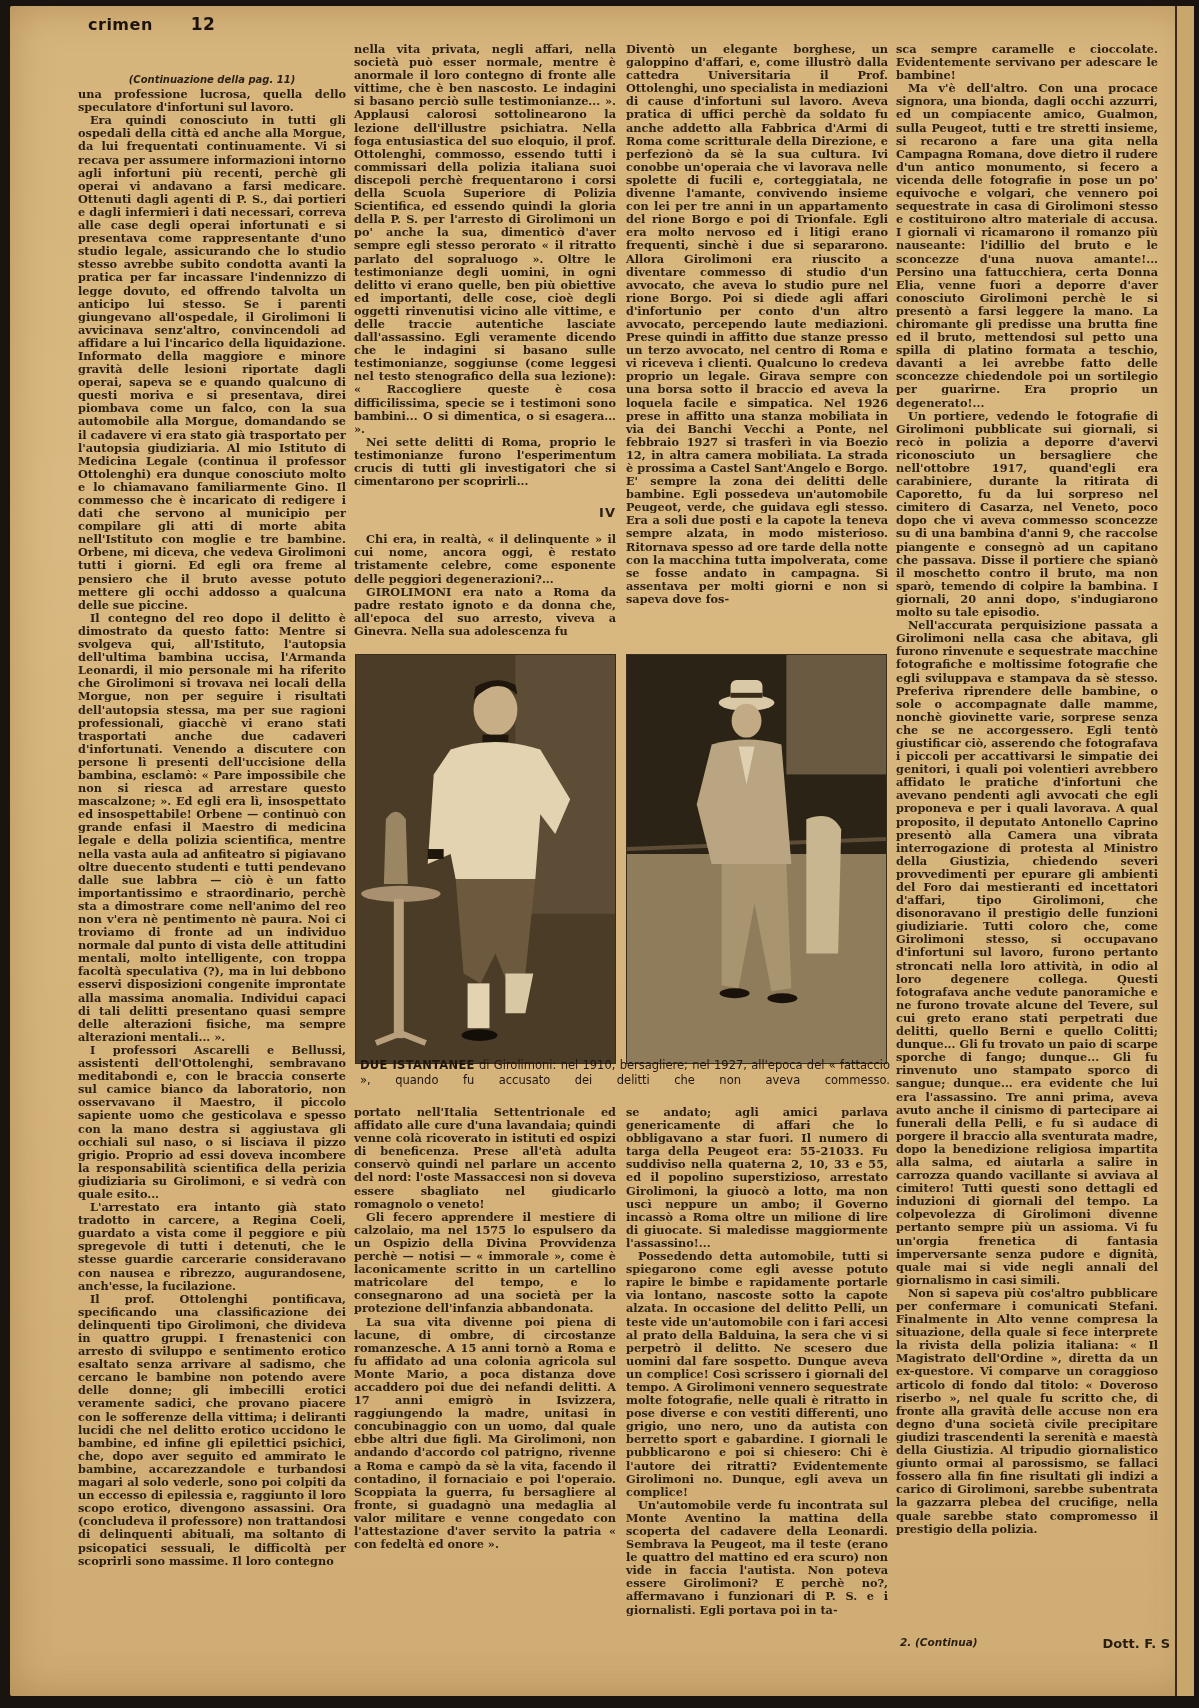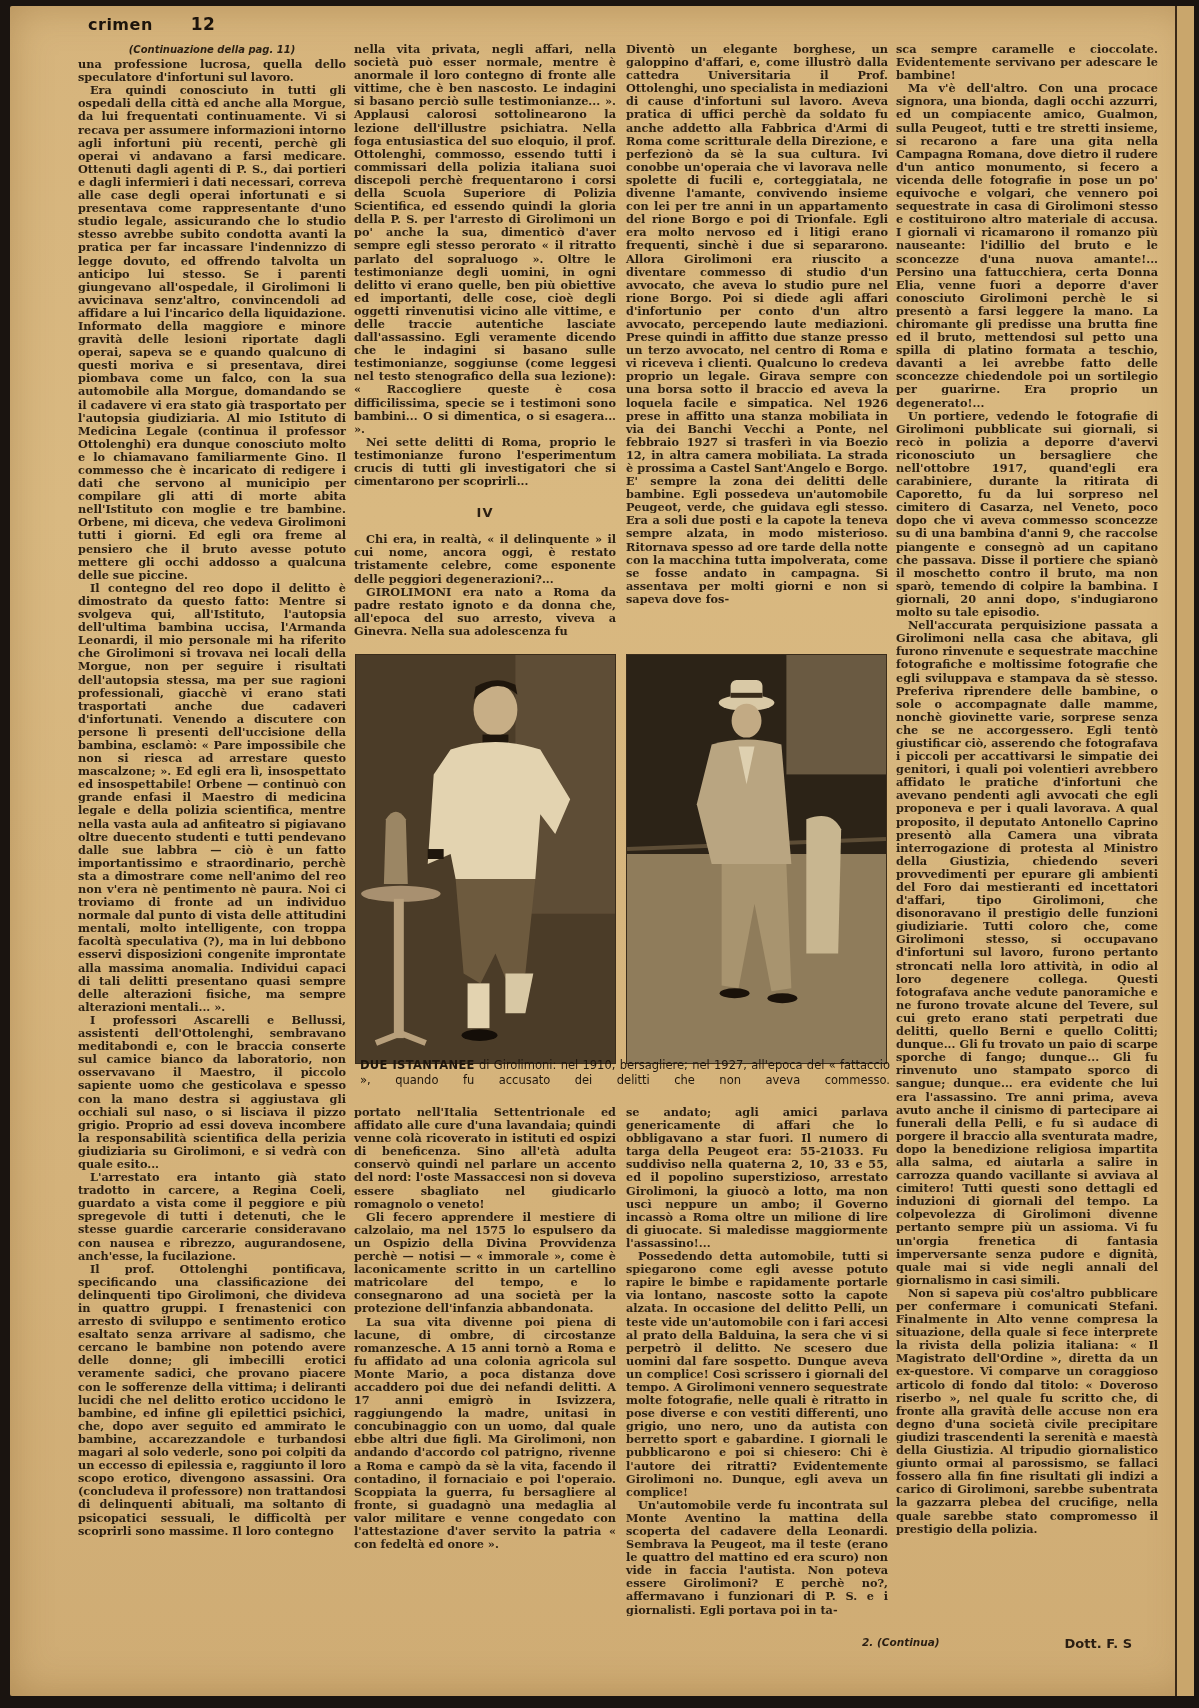--- a/index.html
+++ b/index.html
@@ -26,25 +26,25 @@
 
   .col {
     position: absolute; font-size: 11.3px; line-height: 13.1px; text-align: justify;
     font-weight: bold; color: #2b1f12;
   }
   .col p { text-indent: 12px; }
   .col p.noindent { text-indent: 0; }
 
   .cont-note {
     text-align: center; font-family: "DejaVu Sans", sans-serif; font-style: italic;
-    font-size: 10px; font-weight: bold; margin-bottom: 2px;
+    font-size: 10px; font-weight: bold; margin-bottom: 2px; margin-top: 30px;
   }
 
   .section-num {
-    text-align: center; font-family: "DejaVu Sans", sans-serif; font-weight: bold;
+    text-align: right; font-family: "DejaVu Sans", sans-serif; font-weight: bold;
     font-size: 13px; margin: 18px 0 14px 0; letter-spacing: 1px;
   }
 
   .photos {
     position: absolute; left: 345px; top: 648px; width: 532px; height: 410px;
     display: flex; gap: 10px;
   }
   .photo {
     flex: 1; height: 410px; position: relative; overflow: hidden;
     background: radial-gradient(ellipse at 50% 40%, #8a7552 0%, #5d4a32 45%, #2e2418 100%);
@@ -54,21 +54,21 @@
   .photo svg { position: absolute; left: 0; top: 0; width: 100%; height: 100%; }
 
   .caption {
     position: absolute; left: 350px; top: 1052px; width: 530px;
     font-family: "DejaVu Sans", sans-serif; font-size: 11.5px; line-height: 15px; color: #1e150c;
     text-align: justify; text-align-last: justify;
   }
   .caption .lead { font-weight: bold; letter-spacing: 0.3px; }
 
   .continua {
-    position: absolute; left: 852px; top: 1630px; width: 270px; display: flex; justify-content: space-between;
+    position: absolute; left: 890px; top: 1630px; width: 270px; display: flex; justify-content: space-between;
     font-family: "DejaVu Sans", sans-serif; font-weight: bold;
   }
   .continua .cnote { font-style: italic; font-size: 10.5px; }
   .continua .sig { font-size: 13px; }
 </style>
 </head>
 <body>
 
 <div class="page">
 
@@ -156,21 +156,21 @@
         <ellipse cx="156" cy="345" rx="15" ry="5" fill="#1a120a"></ellipse>
       </svg>
     </div>
   </div>
 
   <div class="caption">
     <span class="lead">DUE ISTANTANEE</span><span> di Girolimoni: nel 1910, bersagliere; nel 1927, all'epoca del « fattaccio », quando fu accusato dei delitti che non aveva commesso.</span>
   </div>
 
   <div class="col" style="left:344px; top:1100px; width:262px;">
-    <p class="noindent">portato nell'Italia Settentrionale ed affidato alle cure d'una lavandaia; quindi venne colà ricoverato in istituti ed ospizi di beneficenza. Sino all'età adulta conservò quindi nel parlare un accento del nord: l'oste Massaccesi non si doveva essere sbagliato nel giudicarlo romagnolo o veneto!</p>
+    <p class="noindent">portato nell'Italia Settentrionale ed affidato alle cure d'una lavandaia; quindi venne colà ricoverato in istituti ed ospizi di beneficenza. Prese all'età adulta conservò quindi nel parlare un accento del nord: l'oste Massaccesi non si doveva essere sbagliato nel giudicarlo romagnolo o veneto!</p>
     <p>Gli fecero apprendere il mestiere di calzolaio, ma nel 1575 lo espulsero da un Ospizio della Divina Provvidenza perchè — notisi — « immorale », come è laconicamente scritto in un cartellino matricolare del tempo, e lo consegnarono ad una società per la protezione dell'infanzia abbandonata.</p>
     <p>La sua vita divenne poi piena di lacune, di ombre, di circostanze romanzesche. A 15 anni tornò a Roma e fu affidato ad una colonia agricola sul Monte Mario, a poca distanza dove accaddero poi due dei nefandi delitti. A 17 anni emigrò in Isvizzera, raggiungendo la madre, unitasi in concubinaggio con un uomo, dal quale ebbe altri due figli. Ma Girolimoni, non andando d'accordo col patrigno, rivenne a Roma e campò da sè la vita, facendo il contadino, il fornaciaio e poi l'operaio. Scoppiata la guerra, fu bersagliere al fronte, si guadagnò una medaglia al valor militare e venne congedato con l'attestazione d'aver servito la patria « con fedeltà ed onore ».</p>
   </div>
 
   <div class="col" style="left:616px; top:1100px; width:262px;">
     <p class="noindent">se andato; agli amici parlava genericamente di affari che lo obbligavano a star fuori. Il numero di targa della Peugeot era: 55-21033. Fu suddiviso nella quaterna 2, 10, 33 e 55, ed il popolino superstizioso, arrestato Girolimoni, la giuocò a lotto, ma non uscì neppure un ambo; il Governo incassò a Roma oltre un milione di lire di giuocate. Si maledisse maggiormente l'assassino!...</p>
     <p>Possedendo detta automobile, tutti si spiegarono come egli avesse potuto rapire le bimbe e rapidamente portarle via lontano, nascoste sotto la capote alzata. In occasione del delitto Pelli, un teste vide un'automobile con i fari accesi al prato della Balduina, la sera che vi si perpetrò il delitto. Ne scesero due uomini dal fare sospetto. Dunque aveva un complice! Così scrissero i giornali del tempo. A Girolimoni vennero sequestrate molte fotografie, nelle quali è ritratto in pose diverse e con vestiti differenti, uno grigio, uno nero, uno da autista con berretto sport e gabardine. I giornali le pubblicarono e poi si chiesero: Chi è l'autore dei ritratti? Evidentemente Girolimoni no. Dunque, egli aveva un complice!</p>
     <p>Un'automobile verde fu incontrata sul Monte Aventino la mattina della scoperta del cadavere della Leonardi. Sembrava la Peugeot, ma il teste (erano le quattro del mattino ed era scuro) non vide in faccia l'autista. Non poteva essere Girolimoni? E perchè no?, affermavano i funzionari di P. S. e i giornalisti. Egli portava poi in ta-</p>
   </div>
 

